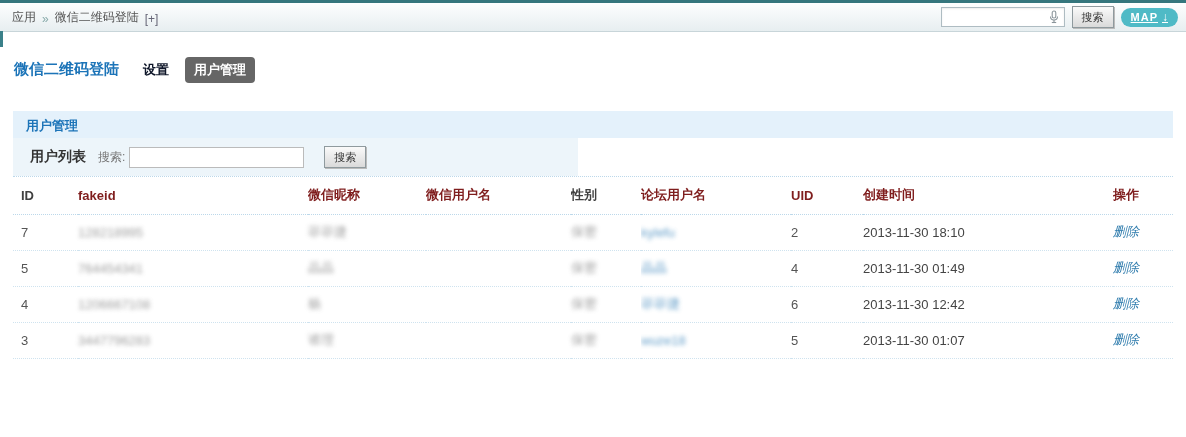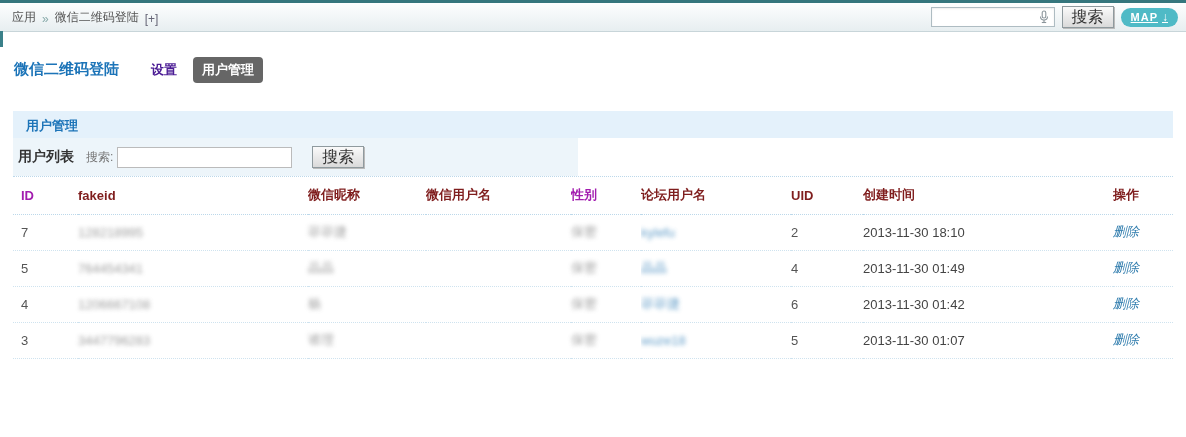--- a/index.html
+++ b/index.html
@@ -13,52 +13,52 @@
   .header { height:29px; background:linear-gradient(#fdfefe,#e7eef0); border-bottom:1px solid #c8d5d9;
             display:flex; align-items:center; justify-content:space-between; padding:0 8px 0 12px; }
   .breadcrumb { font-size:12px; color:#555; display:flex; gap:6px; align-items:flex-end; }
   .breadcrumb .sep { color:#8aa; }
   .breadcrumb .expand { color:#667; }
   .header-right { display:flex; align-items:center; gap:7px; }
   .gsearch-wrap { position:relative; }
   .gsearch-wrap input { width:124px; height:20px; border:1px solid #aebcc2; background:#fff;
                         font-size:12px; padding:0 20px 0 5px; box-shadow:inset 0 1px 2px rgba(0,0,0,.08); }
   .mic { position:absolute; right:4px; top:3px; width:14px; height:14px; }
-  .btn-gray { height:22px; padding:0 9px; font-size:16px; color:#333;
+  .btn-gray { height:22px; padding:0 9px; font-size:11px; color:#333;
               background:linear-gradient(#fafafa,#dadada); border:1px solid #8f9a9e;
               box-shadow:1px 1px 0 #bbb; cursor:pointer; }
   .map-btn { height:19px; padding:0 10px; background:#4fbac6; border-radius:10px; color:#fff;
              font-size:11px; font-weight:bold; display:flex; align-items:center; gap:4px;
              letter-spacing:1px; cursor:pointer;text-decoration:underline; }
   .map-btn .arrow { font-weight:bold; font-size:12px; letter-spacing:0; }
 
   
   .title-row { display:flex; align-items:center; padding:21px 0 0 14px; height:54px; }
   .page-title { font-size:15px; font-weight:bold; color:#1c74b8; }
-  .tab { font-size:13px; color:#4c1d95; font-weight:bold; margin-left:32px; text-decoration:none; cursor:pointer; }
+  .tab { font-size:13px; color:#0f172a; font-weight:bold; margin-left:24px; text-decoration:none; cursor:pointer; }
   .tab.active { background:#666; color:#fff; border-radius:4px; padding:4px 9px; margin-left:16px; }
 
   
   .section-band { margin:25px 13px 0 13px; background:#e4f1fb; color:#1c74b8;
                   font-size:13px; font-weight:bold; padding:6px 13px; height:27px; }
 
   
   .filter-row { margin:0 13px; height:39px; display:flex; border-bottom:1px dotted #bcd8ea; }
   .filter-left { width:565px; background:#edf5fa; display:flex; align-items:center; padding-left:5px; }
-  .filter-title { font-size:14px; font-weight:bold; color:#333; margin-right:12px; }
+  .filter-title { font-size:14px; font-weight:bold; color:#333; margin-right:12px;margin-left:12px; }
   .filter-label { font-size:12px; color:#777; margin-right:4px; }
   .filter-left input { width:175px; height:21px; border:1px solid #bbb; background:#fff; font-size:12px; padding:0 4px; }
   .filter-left .btn-gray { margin-left:20px; }
   .filter-right { flex:1; background:#fff; }
 
   
   table { width:1160px; margin:0 13px; border-collapse:collapse; table-layout:fixed; }
   th, td { text-align:left; font-size:13px; overflow:hidden; white-space:nowrap; }
   thead th { height:37px; color:#7f1d1d; font-weight:bold; border-bottom:1px dotted #bcd8ea; vertical-align:middle; }
-  thead th.sortable { color:#a21caf; }
+  thead th.sortable { color:#404040; }
   tbody td { height:36px; color:#555; border-bottom:1px dotted #cfe3ef; vertical-align:middle; }
   th:first-child, td:first-child { padding-left:8px; }
   .censored { filter:blur(2px); opacity:.8; color:#888; }
   a.userlink { color:#4a8ec0; text-decoration:none; cursor:pointer; }
   a.userlink.censored { filter:blur(2px); opacity:.85; }
   a.del { color:#2f7cad; text-decoration:none; cursor:pointer;font-style:italic; }
   td.time { color:#444; }
 </style>
 </head>
 <body>
@@ -159,21 +159,21 @@
         <td><a class="del">删除</a></td>
       </tr>
       <tr>
         <td>4</td>
         <td class="censored">1206667108</td>
         <td class="censored">杨</td>
         <td></td>
         <td class="censored">保密</td>
         <td><a class="userlink censored">菲菲捷</a></td>
         <td>6</td>
-        <td class="time">2013-11-30 01:42</td>
+        <td class="time">2013-11-30 12:42</td>
         <td><a class="del">删除</a></td>
       </tr>
       <tr>
         <td>3</td>
         <td class="censored">3447796283</td>
         <td class="censored">谁理</td>
         <td></td>
         <td class="censored">保密</td>
         <td><a class="userlink censored">wuze18</a></td>
         <td>5</td>

